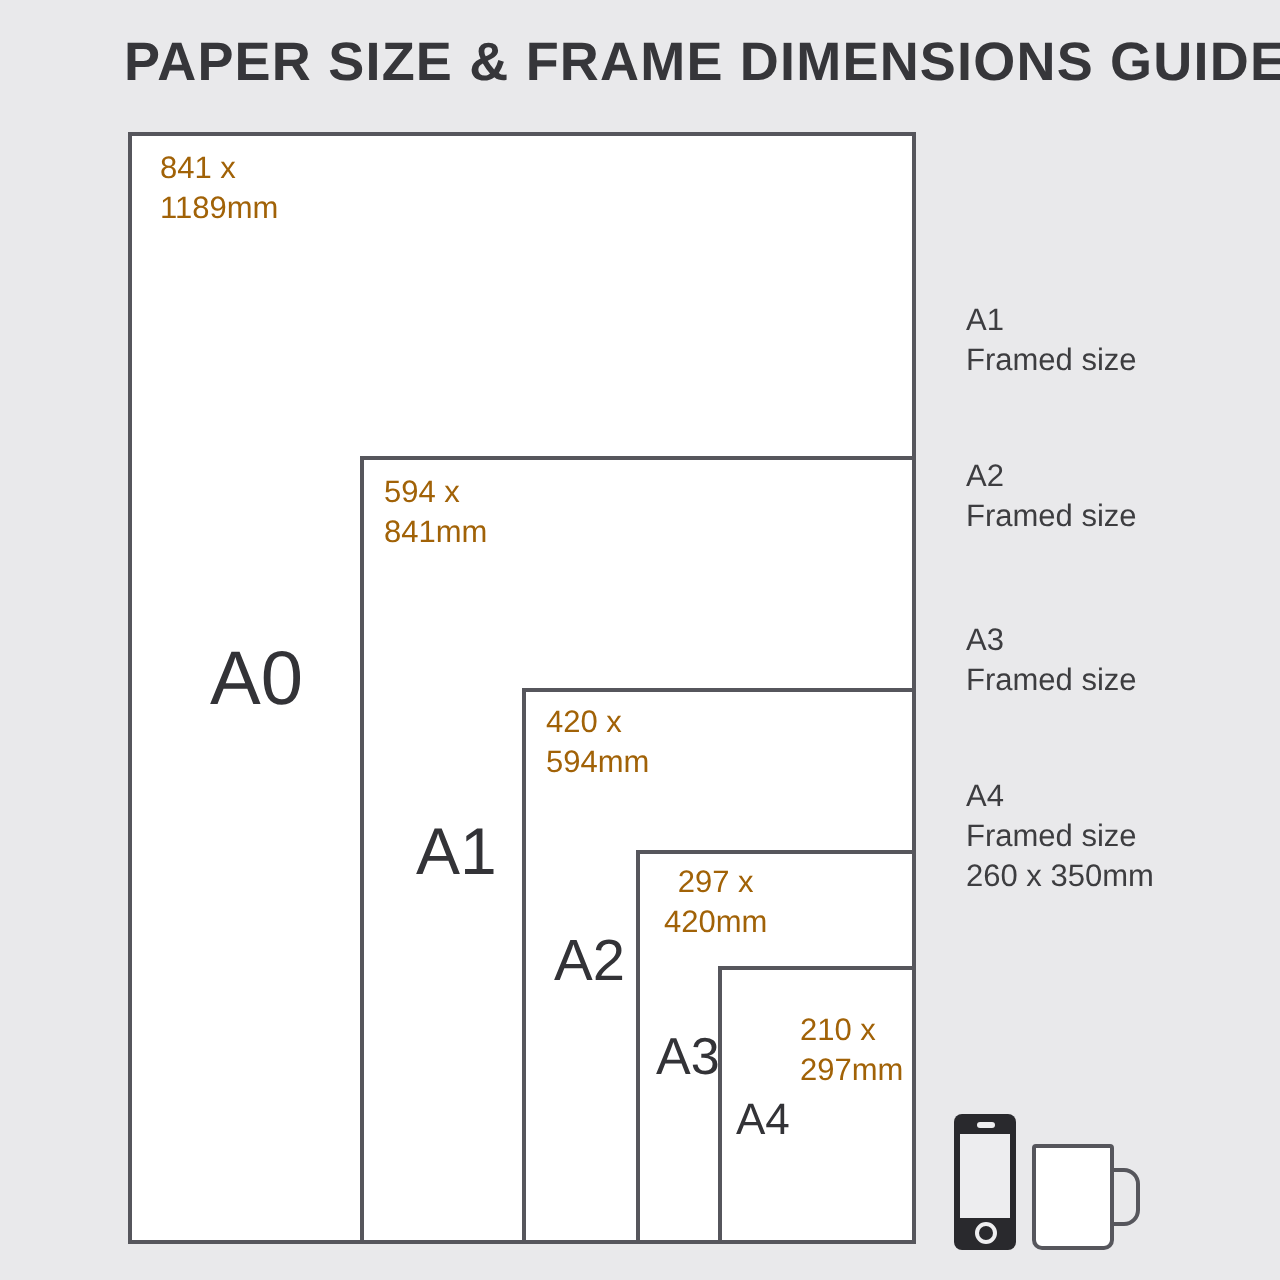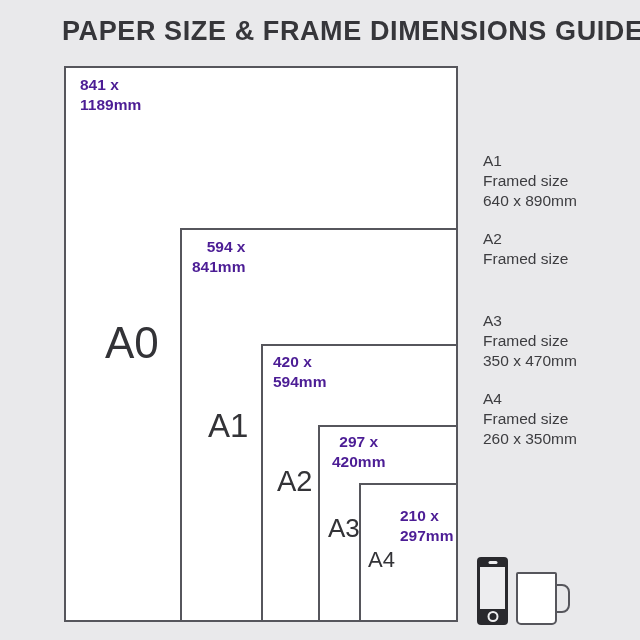--- a/index.html
+++ b/index.html
@@ -18,33 +18,33 @@
     border:2px solid #56565c; box-sizing:border-box;
   }
   .paper.a0 { left:64px;  top:66px;  width:394px; height:556px; }
   .paper.a1 { left:180px; top:228px; width:278px; height:394px; }
   .paper.a2 { left:261px; top:344px; width:197px; height:278px; }
   .paper.a3 { left:318px; top:425px; width:140px; height:197px; }
   .paper.a4 { left:359px; top:483px; width:99px;  height:139px; }
 
   .dims {
     position:absolute; z-index:10;
-    font-size:15.5px; line-height:20px; color:#4c1d95;font-weight:bold;
+    font-size:15.5px; line-height:20px; color:#a16207;
   }
   .dims span { display:block; }
   .dims.d0 { left:80px;  top:75px;  }
-  .dims.d1 { left:192px; top:237px;text-align:right; }
+  .dims.d1 { left:192px; top:237px; }
   .dims.d2 { left:273px; top:352px; }
   .dims.d3 { left:332px; top:432px;text-align:center; }
   .dims.d4 { left:371px; top:506px;margin-left:29px; }
 
   .size-label {
     position:absolute; z-index:10; line-height:1; color:#333337;
   }
-  .size-label.l0 { left:105px; top:321px; font-size:44px; }
+  .size-label.l0 { left:105px; top:321px; font-size:38px; }
   .size-label.l1 { left:208px; top:409px; font-size:33px; }
   .size-label.l2 { left:277px; top:467px; font-size:29px; }
   .size-label.l3 { left:328px; top:515px; font-size:26px; }
   .size-label.l4 { left:368px; top:549px; font-size:22px; }
 
   .legend-block {
     position:absolute; left:483px;
     font-size:15.5px; line-height:20px; color:#3d3d40;
   }
   .legend-block span { display:block; }
@@ -120,30 +120,28 @@
   <div class="size-label l1">A1</div>
   <div class="size-label l2">A2</div>
   <div class="size-label l3">A3</div>
   <div class="size-label l4">A4</div>
 </div>
 
 <div>
   <div class="legend-block b0">
     <span>A1</span>
     <span>Framed size</span>
-    <span>640 x 890mm</span>
   </div>
   <div class="legend-block b1">
     <span>A2</span>
     <span>Framed size</span>
   </div>
   <div class="legend-block b2">
     <span>A3</span>
     <span>Framed size</span>
-    <span>350 x 470mm</span>
   </div>
   <div class="legend-block b3">
     <span>A4</span>
     <span>Framed size</span>
     <span>260 x 350mm</span>
   </div>
 </div>
 
 <div>
   <div class="phone">

